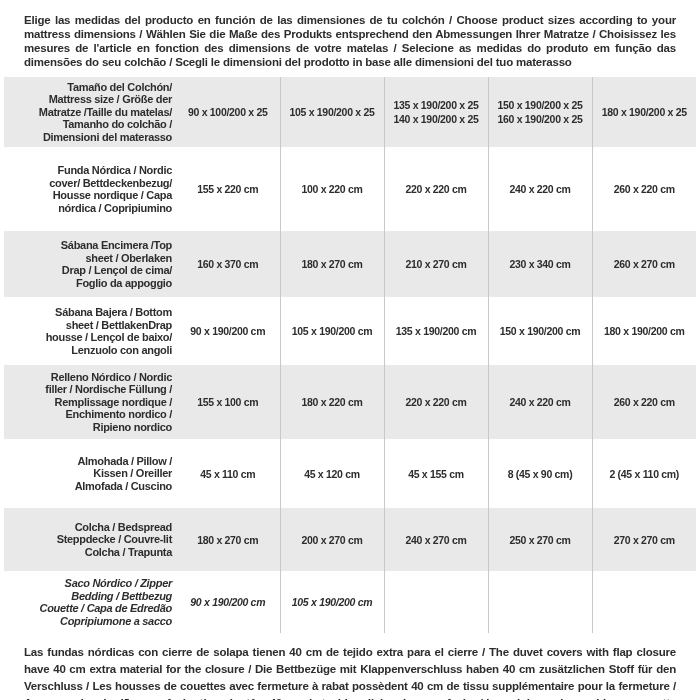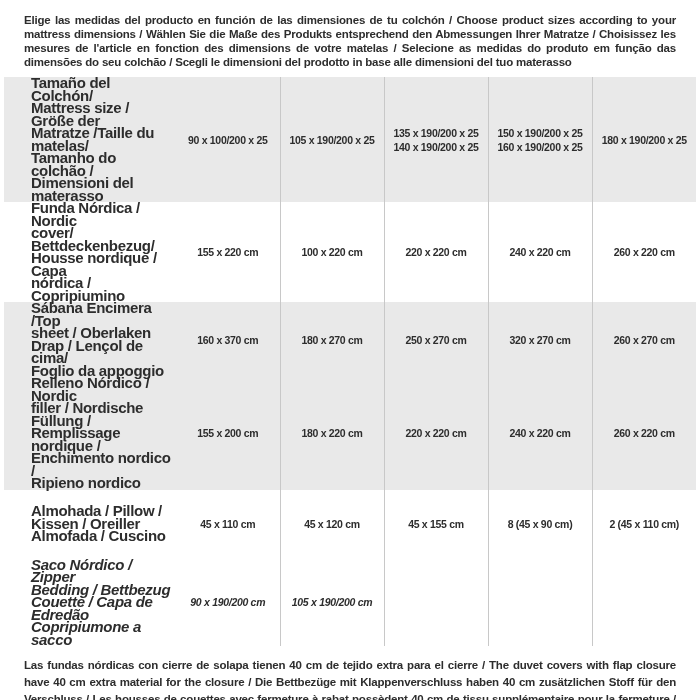--- a/index.html
+++ b/index.html
@@ -37,37 +37,37 @@
     font-weight: bold;
   }
   table.size-table td {
     vertical-align: middle;
     white-space: pre-line;
   }
   td.label {
     width: 172px;
     padding-left: 27px;
     padding-right: 4px;
-    font-size: 15px;
+    font-size: 11px;
     line-height: 12.5px;
     letter-spacing: -0.3px;
-    text-align: left;
+    text-align: right;
   }
   td.val {
     width: 104px;
     font-size: 10.5px;
     line-height: 14px;
     letter-spacing: -0.3px;
     text-align: center;
     padding: 0 2px;
   }
   td.val + td.val { border-left: 1px solid var(--divider-color); }
   tr.stripe { background: var(--stripe-color); }
   tr.r1 { height: 70px; }
-  tr.r2 { height: 52px; }
+  tr.r2 { height: 84px; }
   tr.r3 { height: 66px; margin-left: 36px; }
   tr.r4 { height: 68px; }
   tr.r5 { height: 74px; }
   tr.r6 { height: 69px; }
   tr.r7 { height: 63px; }
   tr.r8 { height: 62px; font-style: italic; }
   .footnote {
     margin: 11px 24px 0 24px;
     font-size: 11.5px;
     font-weight: bold;
@@ -110,45 +110,66 @@
         <td class="val">240 x 220 cm</td>
         <td class="val">260 x 220 cm</td>
       </tr>
       <tr class="r3 stripe">
         <td class="label">Sábana Encimera /Top
 sheet / Oberlaken
 Drap / Lençol de cima/
 Foglio da appoggio</td>
         <td class="val">160 x 370 cm</td>
         <td class="val">180 x 270 cm</td>
-        <td class="val">250 x 270 cm</td>
-        <td class="val">320 x 270 cm</td>
+        <td class="val">210 x 270 cm</td>
+        <td class="val">230 x 340 cm</td>
         <td class="val">260 x 270 cm</td>
+      </tr>
+      <tr class="r4">
+        <td class="label">Sábana Bajera / Bottom
+sheet / BettlakenDrap
+housse / Lençol de baixo/
+Lenzuolo con angoli</td>
+        <td class="val">90 x 190/200 cm</td>
+        <td class="val">105 x 190/200 cm</td>
+        <td class="val">135 x 190/200 cm</td>
+        <td class="val">150 x 190/200 cm</td>
+        <td class="val">180 x 190/200 cm</td>
       </tr>
       <tr class="r5 stripe">
         <td class="label">Relleno Nórdico / Nordic
 filler / Nordische Füllung /
 Remplissage nordique /
 Enchimento nordico /
 Ripieno nordico</td>
-        <td class="val">155 x 200 cm</td>
+        <td class="val">155 x 100 cm</td>
         <td class="val">180 x 220 cm</td>
         <td class="val">220 x 220 cm</td>
         <td class="val">240 x 220 cm</td>
         <td class="val">260 x 220 cm</td>
       </tr>
       <tr class="r6">
         <td class="label">Almohada / Pillow /
 Kissen / Oreiller
 Almofada / Cuscino</td>
         <td class="val">45 x 110 cm</td>
         <td class="val">45 x 120 cm</td>
         <td class="val">45 x 155 cm</td>
         <td class="val">8 (45 x 90 cm)</td>
         <td class="val">2 (45 x 110 cm)</td>
+      </tr>
+      <tr class="r7 stripe">
+        <td class="label">Colcha / Bedspread
+Steppdecke / Couvre-lit
+Colcha / Trapunta</td>
+        <td class="val">180 x 270 cm</td>
+        <td class="val">200 x 270 cm</td>
+        <td class="val">240 x 270 cm</td>
+        <td class="val">250 x 270 cm</td>
+        <td class="val">270 x 270 cm</td>
       </tr>
       <tr class="r8">
         <td class="label">Saco Nórdico / Zipper
 Bedding / Bettbezug
 Couette / Capa de Edredão
 Copripiumone a sacco</td>
         <td class="val">90 x 190/200 cm</td>
         <td class="val">105 x 190/200 cm</td>
         <td class="val"></td>
         <td class="val"></td>

